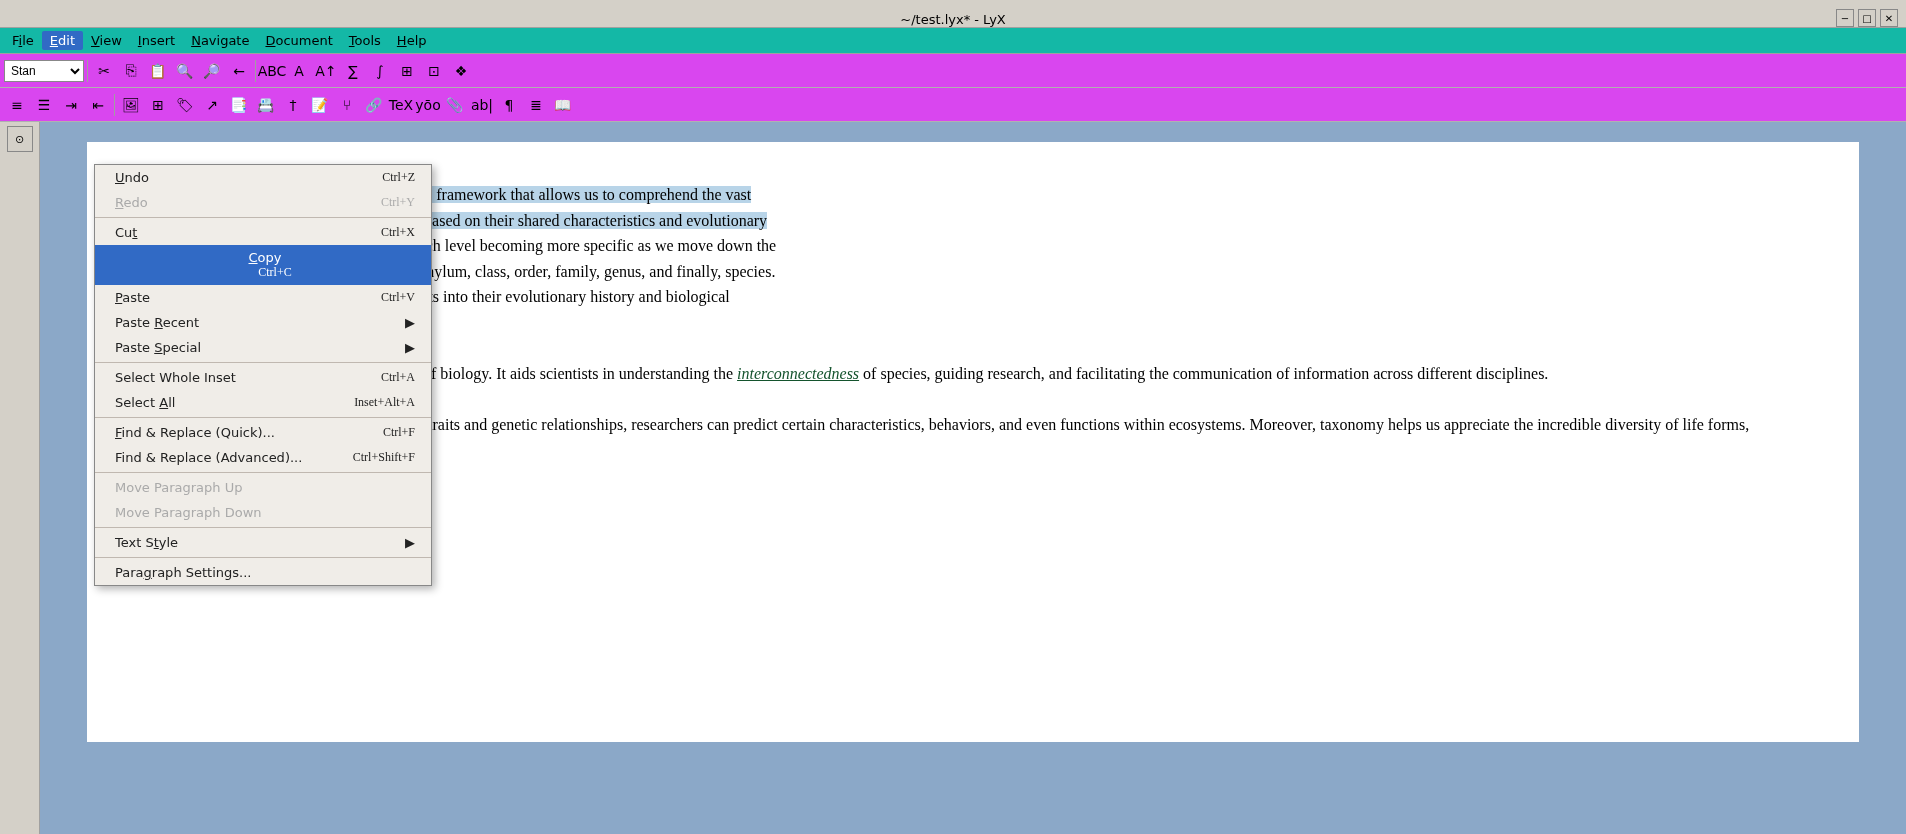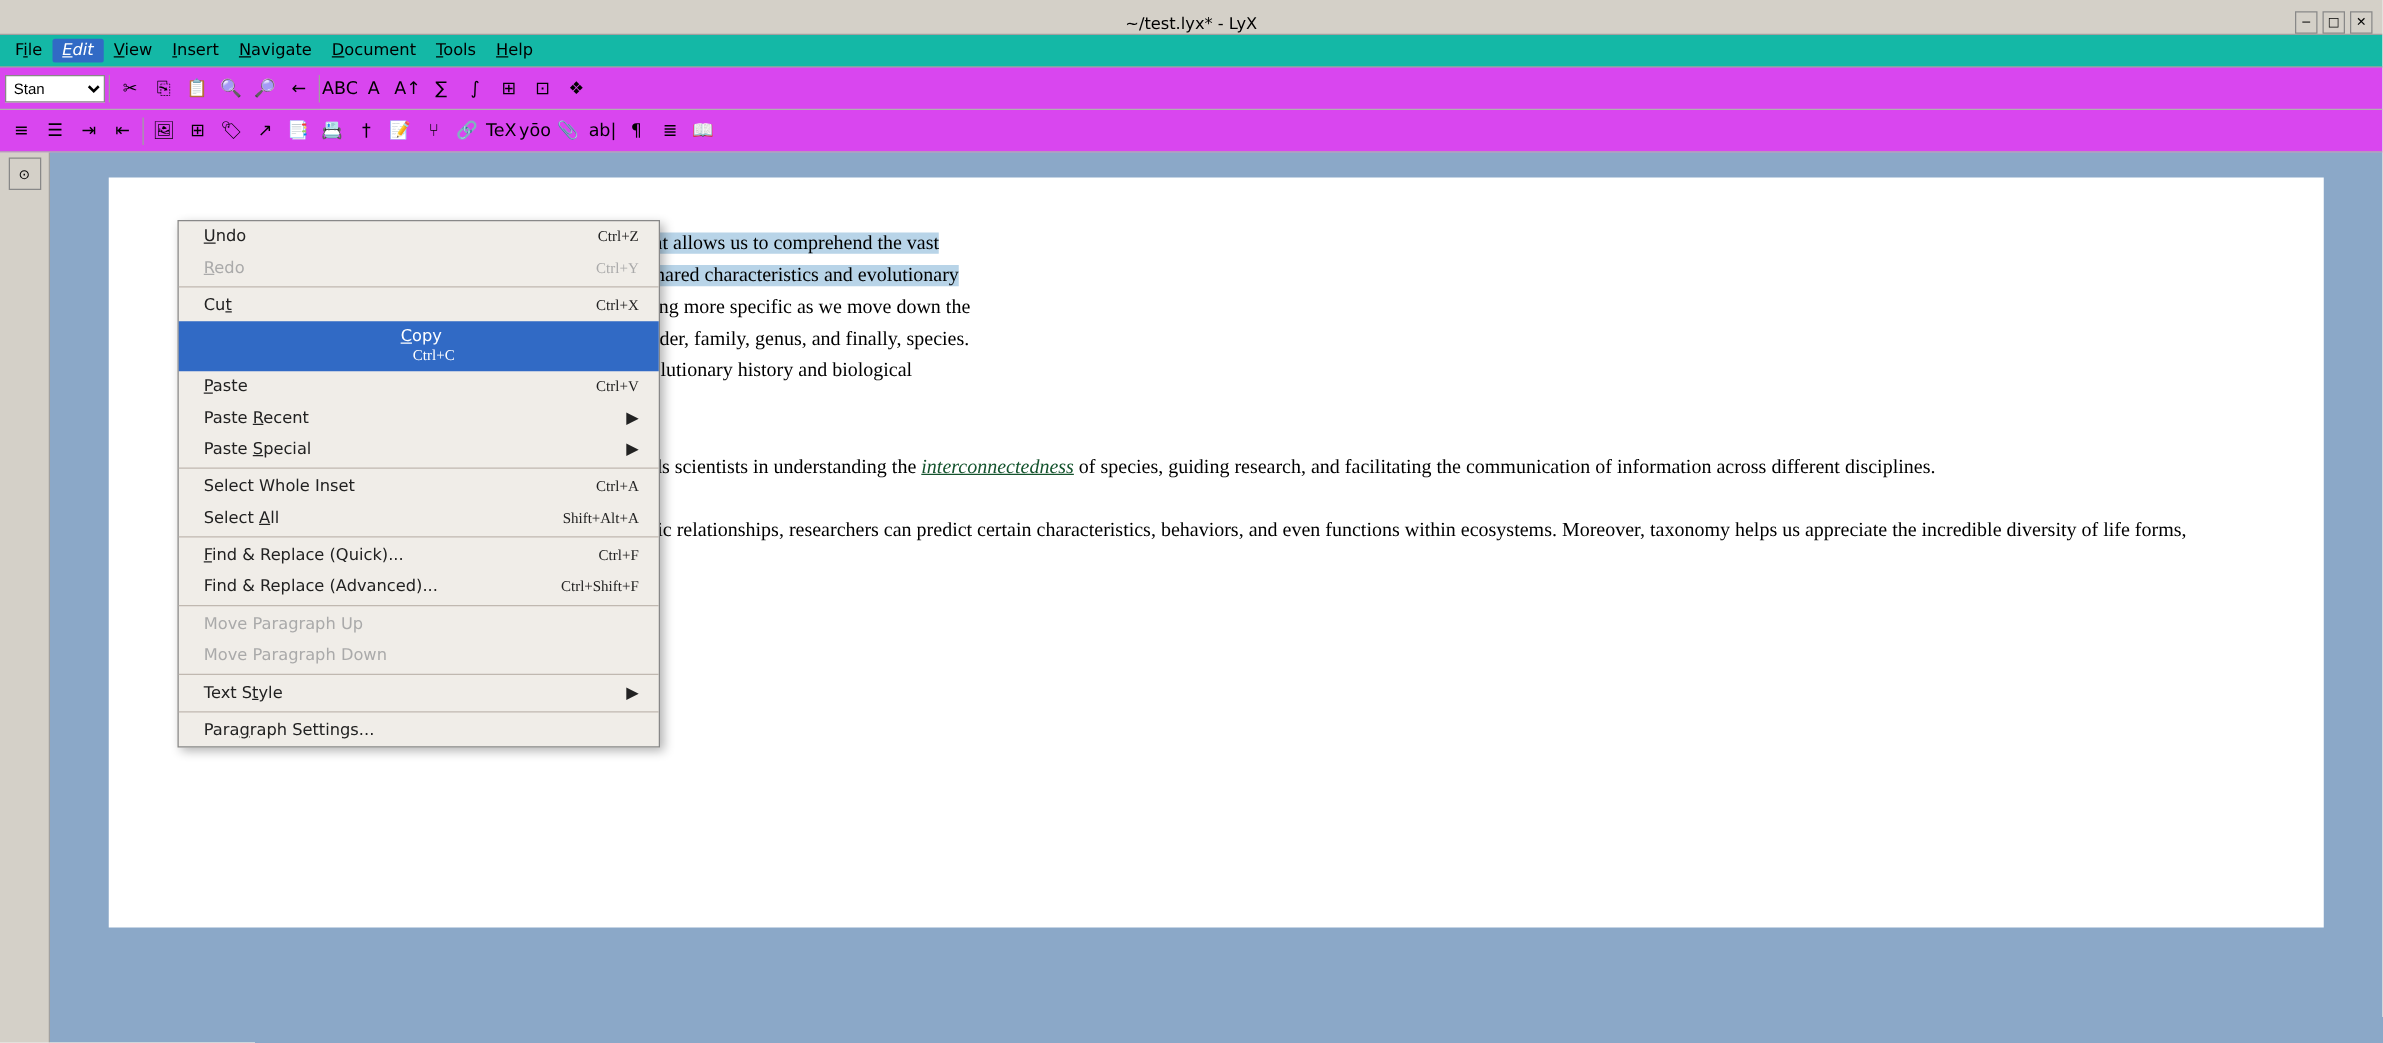--- a/index.html
+++ b/index.html
@@ -58,21 +58,20 @@
     }
     .menu-item {
       padding: 2px 8px;
       cursor: pointer;
       font-size: 13px;
       border-radius: 2px;
     }
     .menu-item:hover, .menu-item.active {
       background: #316ac5;
       color: white;
-      font-style: italic;
     }
     .menu-item .underline-char {
       text-decoration: underline;
     }
 
     
     .toolbar {
       height: 34px;
       background: #d946ef;
       display: flex;
@@ -160,29 +159,28 @@
     }
     .underlined-link {
       text-decoration: underline;
       color: #14532d;
       font-style: italic;
     }
 
     
     #edit-menu-dropdown {
       position: absolute;
-      top: 54px;
+      top: 42px;
       left: 54px;
-      width: 386px;
+      width: 338px;
       background: #f0ede8;
       border: 1px solid #888;
       box-shadow: 3px 3px 8px rgba(0,0,0,0.3);
       z-index: 1000;
       font-size: 13px;
-      margin-left: 48px;
     }
     .menu-dropdown-item {
       display: flex;
       align-items: center;
       justify-content: space-between;
       padding: 5px 16px 5px 20px;
       cursor: pointer;
       color: #222;
       white-space: nowrap;
     }
@@ -333,21 +331,21 @@
         <span class="menu-item-label">Paste <span class="ul">S</span>pecial</span>
         <span class="menu-arrow">▶</span>
       </div>
       <div class="menu-divider"></div>
       <div class="menu-dropdown-item">
         <span class="menu-item-label">Select Whole Inset</span>
         <span class="menu-shortcut">Ctrl+A</span>
       </div>
       <div class="menu-dropdown-item">
         <span class="menu-item-label">Select <span class="ul">A</span>ll</span>
-        <span class="menu-shortcut">Shift+Alt+A</span>
+        <span class="menu-shortcut">Inset+Alt+A</span>
       </div>
       <div class="menu-divider"></div>
       <div class="menu-dropdown-item">
         <span class="menu-item-label"><span class="ul">F</span>ind &amp; Replace (Quick)...</span>
         <span class="menu-shortcut">Ctrl+F</span>
       </div>
       <div class="menu-dropdown-item">
         <span class="menu-item-label">Find &amp; Replace (Advanced)...</span>
         <span class="menu-shortcut">Ctrl+Shift+F</span>
       </div>

